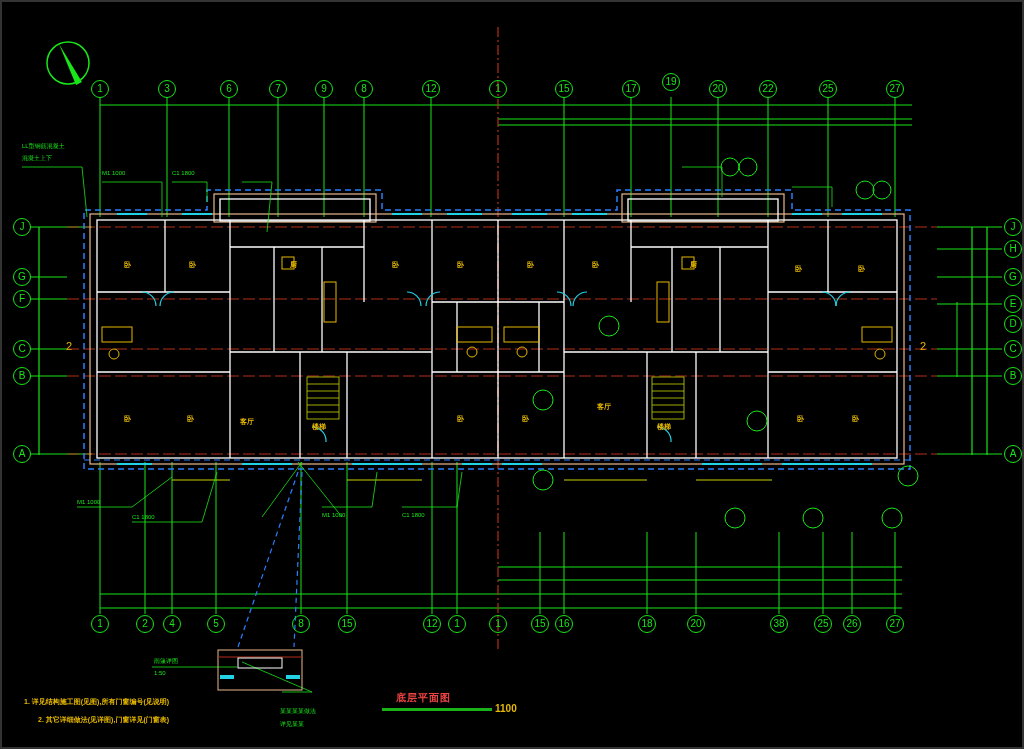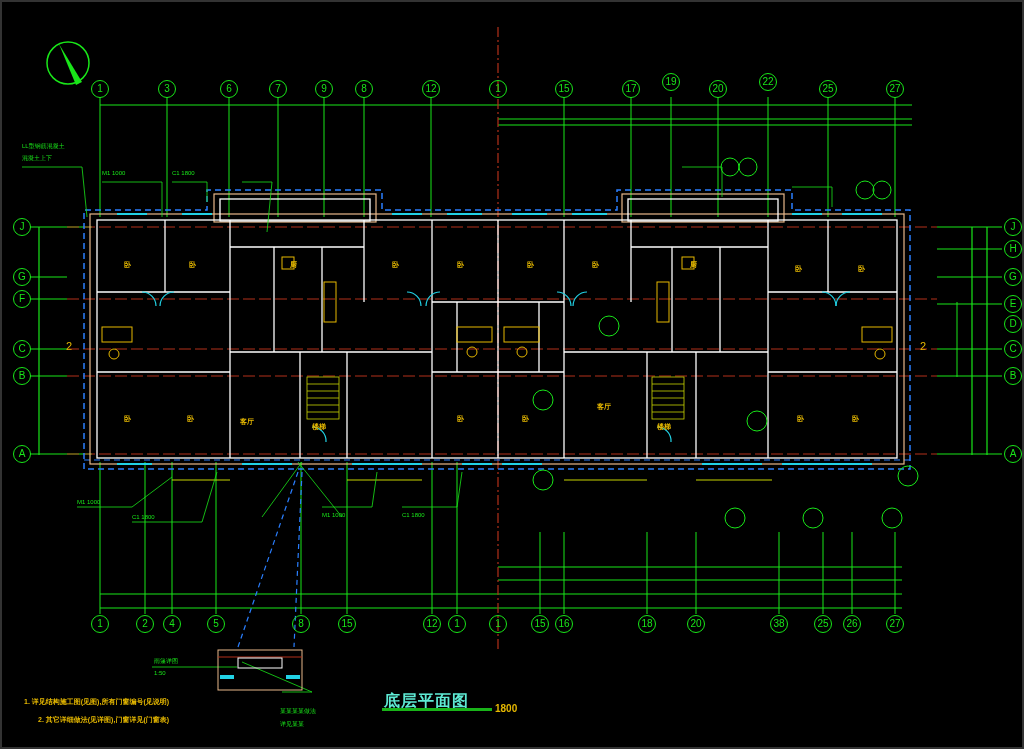--- a/index.html
+++ b/index.html
@@ -1,20 +1,20 @@
 <!DOCTYPE html>
 <html><head>
 <meta charset="utf-8">
 <style>
   html,body{margin:0;padding:0;background:#000;}
   body{width:1024px;height:749px;overflow:hidden;position:relative;font-family:"Liberation Sans",sans-serif;}
   #canvas{position:absolute;left:0;top:0;width:1024px;height:749px;background:#000;border:2px solid #333;box-sizing:border-box;}
   svg{position:absolute;left:0;top:0;}
   .bubble{position:absolute;width:16px;height:16px;border:1.5px solid #19e619;border-radius:50%;color:#19e619;font-size:10px;line-height:16px;text-align:center;font-family:"Liberation Sans",sans-serif;box-sizing:content-box;}
-  .title{position:absolute;left:382px;top:689px;color:#5eead4;font-size:16px;font-weight:bold;font-family:"DejaVu Sans",sans-serif;letter-spacing:1px;}
+  .title{position:absolute;left:394px;top:689px;color:#ef4444;font-size:10px;font-weight:bold;font-family:"DejaVu Sans",sans-serif;letter-spacing:1px;}
   .title-bar{position:absolute;left:380px;top:706px;width:110px;height:3px;background:#19b319;}
   .scale{position:absolute;left:493px;top:701px;color:#e6b800;font-size:10px;font-weight:bold;}
   .note{position:absolute;color:#e6b800;font-size:7px;font-weight:bold;white-space:nowrap;}
   .ann{position:absolute;color:#19e619;font-size:6px;white-space:nowrap;}
   .room{position:absolute;color:#e6b800;font-size:7px;font-weight:bold;}
 </style>
 </head>
 <body>
 
 <div id="canvas">
@@ -258,21 +258,21 @@
 <div class="bubble" style="left:218px;top:78px">6</div>
 <div class="bubble" style="left:267px;top:78px">7</div>
 <div class="bubble" style="left:313px;top:78px">9</div>
 <div class="bubble" style="left:353px;top:78px">8</div>
 <div class="bubble" style="left:420px;top:78px">12</div>
 <div class="bubble" style="left:487px;top:78px">1</div>
 <div class="bubble" style="left:553px;top:78px">15</div>
 <div class="bubble" style="left:620px;top:78px">17</div>
 <div class="bubble" style="left:660px;top:71px">19</div>
 <div class="bubble" style="left:707px;top:78px">20</div>
-<div class="bubble" style="left:757px;top:71px">22</div>
+<div class="bubble" style="left:757px;top:78px">22</div>
 <div class="bubble" style="left:817px;top:78px">25</div>
 <div class="bubble" style="left:884px;top:78px">27</div>
 
 <div class="bubble" style="left:89px;top:613px">1</div>
 <div class="bubble" style="left:134px;top:613px">2</div>
 <div class="bubble" style="left:161px;top:613px">4</div>
 <div class="bubble" style="left:205px;top:613px">5</div>
 <div class="bubble" style="left:290px;top:613px">8</div>
 <div class="bubble" style="left:336px;top:613px">15</div>
 <div class="bubble" style="left:421px;top:613px">12</div>
@@ -338,15 +338,15 @@
 <div class="ann" style="left:152px;top:655px">雨篷详图</div>
 <div class="ann" style="left:152px;top:668px">1:50</div>
 <div class="ann" style="left:278px;top:705px">某某某某做法</div>
 <div class="ann" style="left:278px;top:718px">详见某某</div>
 
 <div class="note" style="left:22px;top:695px">1. 详见结构施工图(见图),所有门窗编号(见说明)</div>
 <div class="note" style="left:36px;top:713px">2. 其它详细做法(见详图),门窗详见(门窗表)</div>
 
 <div class="title">底层平面图</div>
 <div class="title-bar"></div>
-<div class="scale">1800</div>
+<div class="scale">1100</div>
 
 </div>
 
 </body></html>

